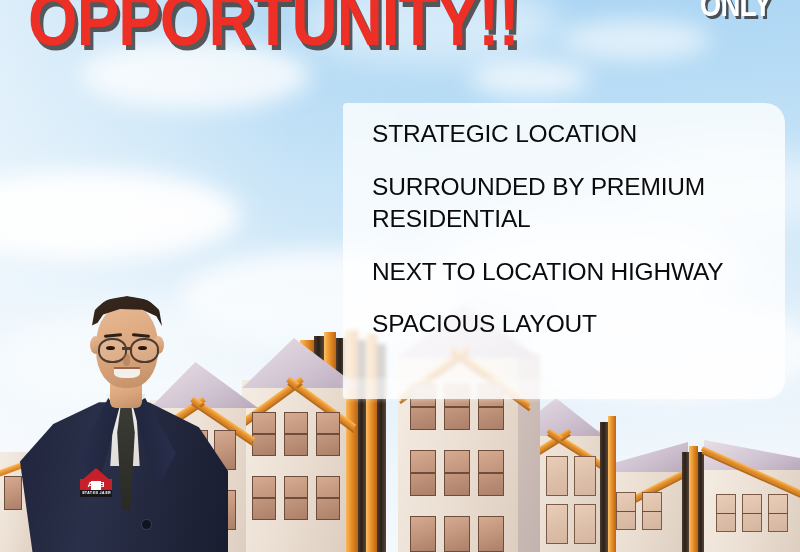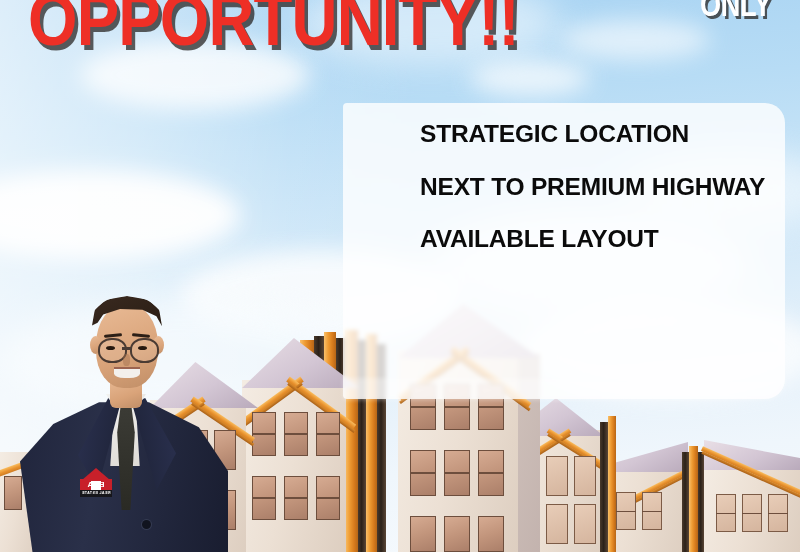--- a/index.html
+++ b/index.html
@@ -66,22 +66,22 @@
     position:absolute;left:343px;top:103px;width:442px;height:296px;
     background:rgba(255,255,255,.80);
     border-radius:4px 20px 20px 4px;
     backdrop-filter:blur(2px);
   }
   #feature-list{
     position:absolute;left:372px;top:118px;width:400px;
     display:flex;flex-direction:column;gap:20px;
   }
   .feature{
-    font-size:24.5px;font-weight:700;color:#0b0b0b;
-    line-height:1.33;letter-spacing:-.2px;margin-left:48px;
+    font-size:24.5px;font-weight:400;color:#0b0b0b;
+    line-height:1.33;letter-spacing:-.2px;
   }
 
   
   .blurband{position:absolute;background:rgba(255,255,255,.34);filter:blur(2px);}
 </style>
 </head>
 <body>
 
 <div id="stage">
 
@@ -298,20 +298,21 @@
 
     <div style="position:absolute;left:118px;top:252px;width:9px;height:9px;border-radius:50%;background:#11141f;box-shadow:0 0 0 1px #353b52;"></div>
   </div>
 
   <div id="panel"></div>
 
   <div class="blurband" style="left:343px;top:378px;width:442px;height:22px;border-radius:0 0 20px 4px;"></div>
 
   <div id="feature-list">
     <div class="feature">STRATEGIC LOCATION</div>
-    <div class="feature">NEXT TO PREMIUM HIGHWAY</div>
-    <div class="feature">AVAILABLE LAYOUT</div>
+    <div class="feature">SURROUNDED BY PREMIUM RESIDENTIAL</div>
+    <div class="feature">NEXT TO LOCATION HIGHWAY</div>
+    <div class="feature">SPACIOUS LAYOUT</div>
   </div>
 
   <div id="headline">OPPORTUNITY!!</div>
   <div id="only">ONLY</div>
 
 </div>
 
 </body></html>

